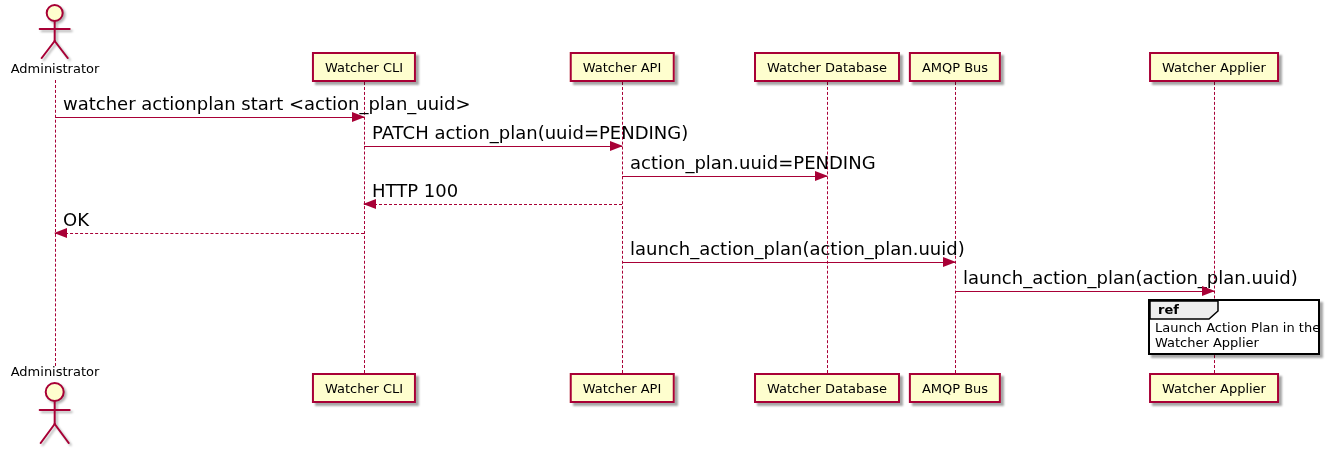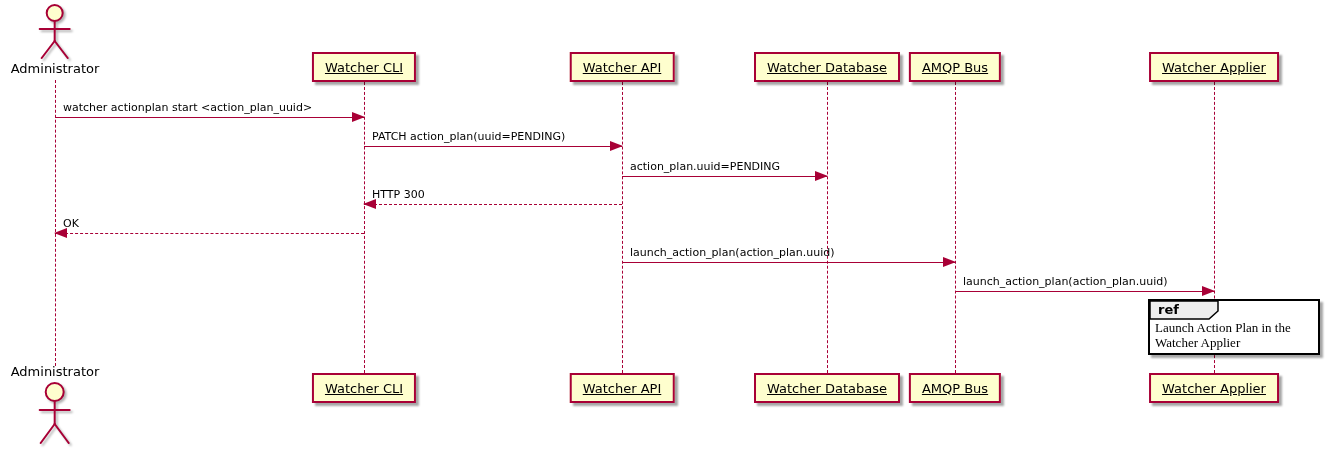--- a/index.html
+++ b/index.html
@@ -32,21 +32,20 @@
     height: 30px;
     display: flex;
     align-items: center;
     justify-content: center;
     padding: 0 11px;
     background: var(--participant-fill);
     border: 2px solid var(--participant-border);
     box-shadow: 3px 3px 2px rgba(0,0,0,0.35);
     font-size: 13px;
     white-space: nowrap;
-    text-decoration: underline;
   }
   .pbox.toprow { top: 52px; }
   .pbox.bottomrow { top: 373px; }
   .actor-wrap {
     position: absolute;
     transform: translateX(-50%);
     display: flex;
     flex-direction: column;
     align-items: center;
   }
@@ -73,39 +72,39 @@
   .message.dir-left .msg-arrow {
     left: -1px;
     border-right: 13px solid var(--line-color);
     border-top: 5px solid transparent;
     border-bottom: 5px solid transparent;
   }
   .msg-label {
     position: absolute;
     left: 8px;
     bottom: 3px;
-    font-size: 11px;
+    font-size: 18px;
     white-space: nowrap;
   }
   .ref-box {
     position: absolute;
     background: #ffffff;
     border: 2px solid var(--ref-border);
     box-shadow: 3px 3px 2px rgba(0,0,0,0.35);
   }
   .ref-header { position: relative; width: 68px; height: 18px; padding-left: 8px; }
   .ref-header svg { position: absolute; left: -1px; top: -1px; }
   .ref-keyword {
     position: absolute;
     left: 8px; top: 1px;
     font-size: 13px;
     font-weight: bold;
     line-height: 16px;
   }
-  .ref-body { padding: 1px 5px 3px 5px; font-size: 13px; line-height: 15px; white-space: nowrap; font-family: Liberation Serif, serif; }
+  .ref-body { padding: 1px 5px 3px 5px; font-size: 13px; line-height: 15px; white-space: nowrap; }
 </style>
 </head>
 <body>
 
 <div class="diagram">
 
   <div class="lifeline" style="left: 55px; top: 80px; height: 286px;"></div>
   <div class="lifeline" style="left: 364px; top: 82px; height: 291px;"></div>
   <div class="lifeline" style="left: 622px; top: 82px; height: 291px;"></div>
   <div class="lifeline" style="left: 827px; top: 82px; height: 291px;"></div>
@@ -121,21 +120,21 @@
     <div class="msg-label">PATCH action_plan(uuid=PENDING)</div>
     <div class="msg-line"></div>
     <div class="msg-arrow"></div>
   </div>
   <div class="message dir-right" style="left: 622px; width: 205px; top: 176px;">
     <div class="msg-label">action_plan.uuid=PENDING</div>
     <div class="msg-line"></div>
     <div class="msg-arrow"></div>
   </div>
   <div class="message dir-left dashed" style="left: 364px; width: 258px; top: 204px;">
-    <div class="msg-label">HTTP 300</div>
+    <div class="msg-label">HTTP 100</div>
     <div class="msg-line"></div>
     <div class="msg-arrow"></div>
   </div>
   <div class="message dir-left dashed" style="left: 55px; width: 309px; top: 233px;">
     <div class="msg-label">OK</div>
     <div class="msg-line"></div>
     <div class="msg-arrow"></div>
   </div>
   <div class="message dir-right" style="left: 622px; width: 333px; top: 262px;">
     <div class="msg-label">launch_action_plan(action_plan.uuid)</div>

